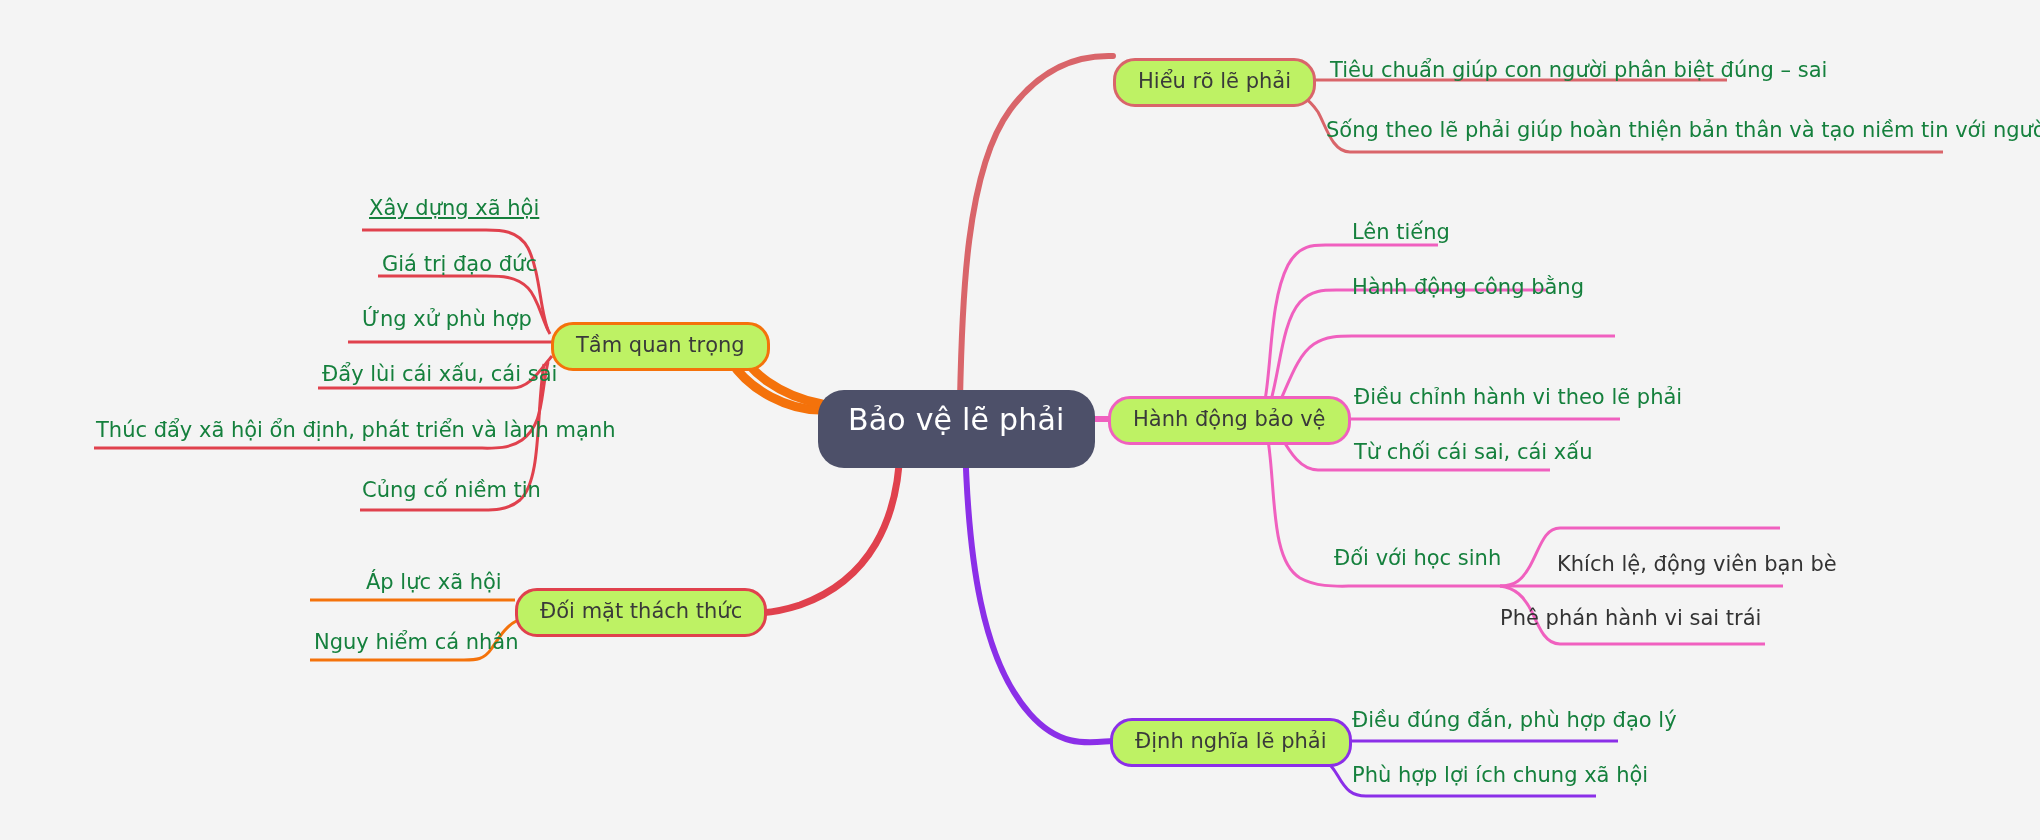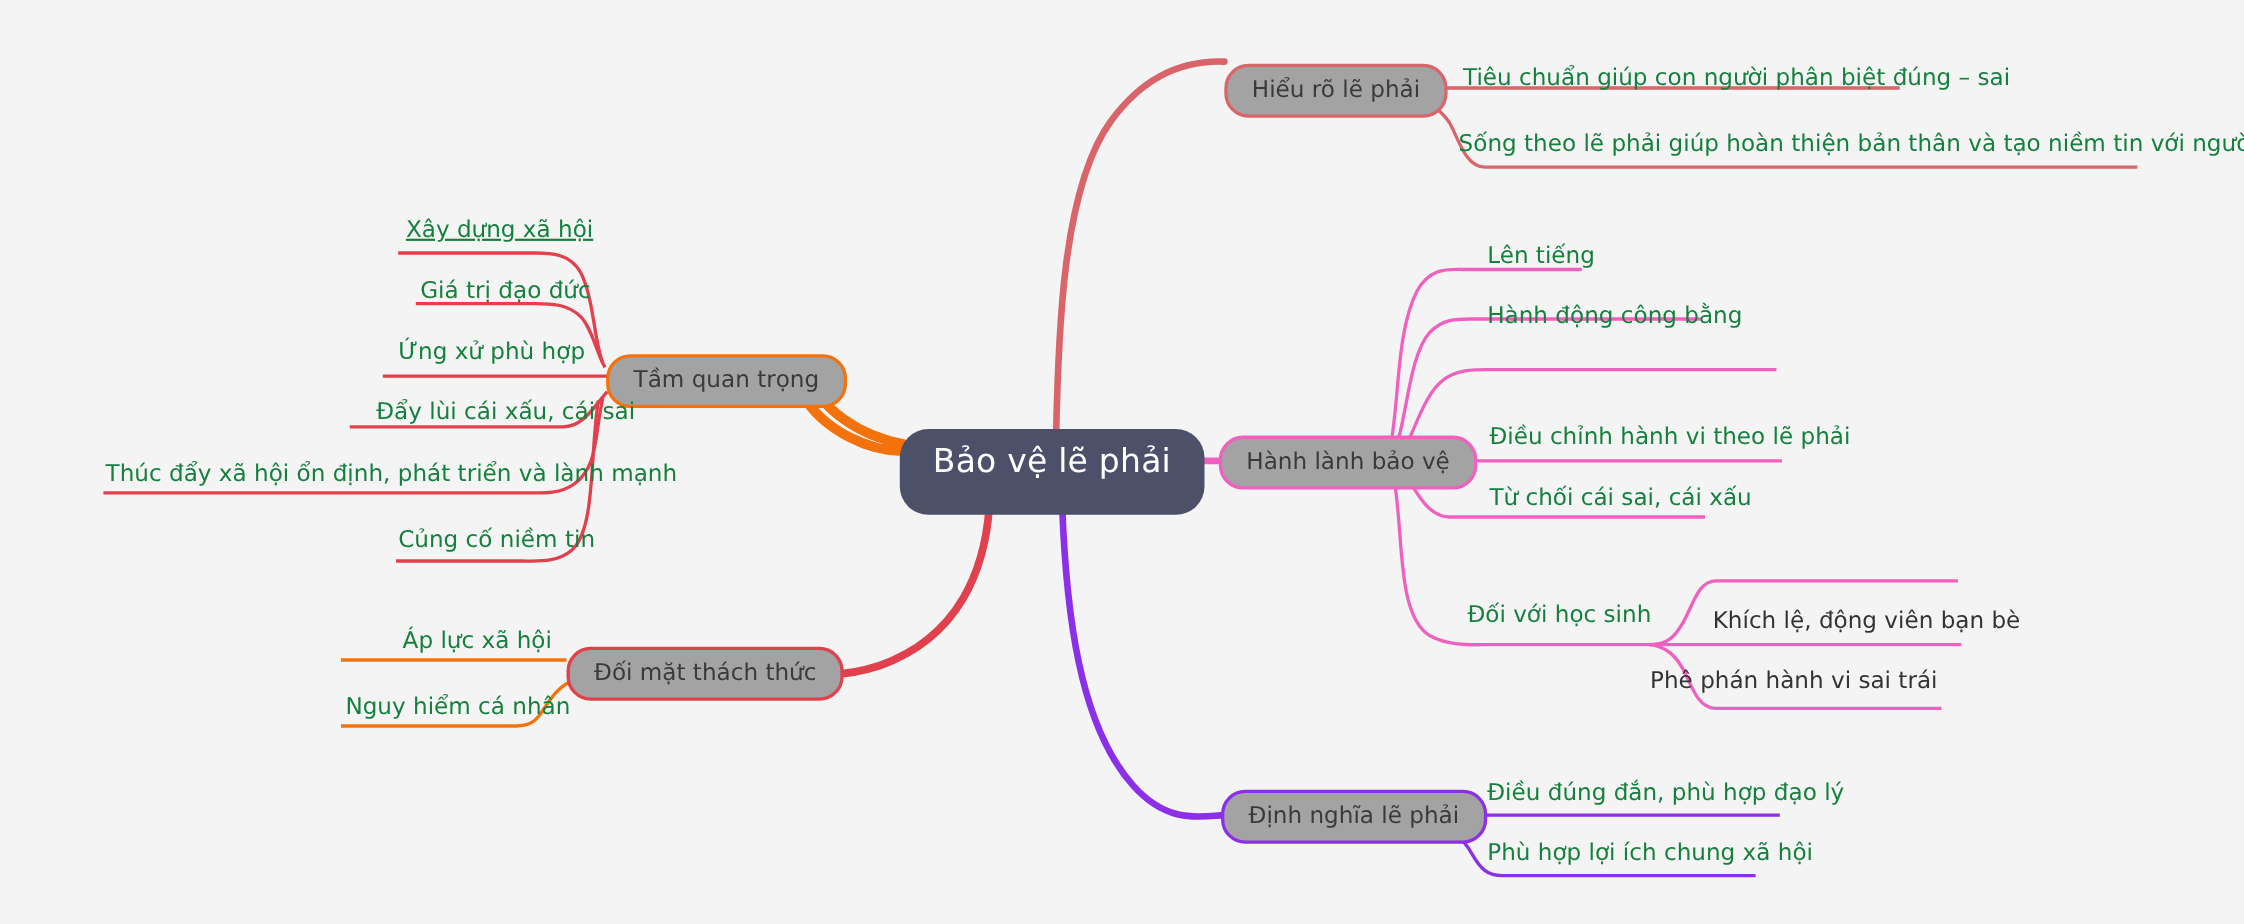--- a/index.html
+++ b/index.html
@@ -40,21 +40,21 @@
     background: #4d5069;
     color: #ffffff;
     border-radius: 26px;
     font-size: 30px;
     padding: 13px 30px 32px 30px;
     letter-spacing: .2px;
     line-height: 1.1;
   }
   
   .pill {
-    background: #a3a3a3;
+    background: #bef264;
     border-radius: 22px;
     border: 3px solid #cccccc;
     font-size: 21px;
     color: #3a3a3a;
     padding: 9px 22px 11px 22px;
     line-height: 1.1;
   }
   
   .leaf {
     font-size: 21px;
@@ -124,21 +124,21 @@
     <span>Hiểu rõ lẽ phải</span>
   </div>
   <div class="node leaf" style="left:1326px; top:58px;">
     <span>Tiêu chuẩn giúp con người phân biệt đúng – sai</span>
   </div>
   <div class="node leaf" style="left:1322px; top:118px;">
     <span>Sống theo lẽ phải giúp hoàn thiện bản thân và tạo niềm tin với người khác</span>
   </div>
 
   <div class="node pill" style="left:1108px; top:396px; border-color:#f060bf;">
-    <span>Hành lành bảo vệ</span>
+    <span>Hành động bảo vệ</span>
   </div>
   <div class="node leaf" style="left:1348px; top:220px;">
     <span>Lên tiếng</span>
   </div>
   <div class="node leaf" style="left:1348px; top:275px;">
     <span>Hành động công bằng</span>
   </div>
   <div class="node leaf" style="left:1350px; top:385px;">
     <span>Điều chỉnh hành vi theo lẽ phải</span>
   </div>
@@ -170,21 +170,21 @@
   </div>
   <div class="node leaf" style="left:365px; top:196px;text-decoration:underline;">
     <span>Xây dựng xã hội</span>
   </div>
   <div class="node leaf" style="left:378px; top:252px;">
     <span>Giá trị đạo đức</span>
   </div>
   <div class="node leaf" style="left:358px; top:307px;">
     <span>Ứng xử phù hợp</span>
   </div>
-  <div class="node leaf" style="left:318px; top:362px;margin-left:20px;">
+  <div class="node leaf" style="left:318px; top:362px;">
     <span>Đẩy lùi cái xấu, cái sai</span>
   </div>
   <div class="node leaf" style="left:92px; top:418px;">
     <span>Thúc đẩy xã hội ổn định, phát triển và lành mạnh</span>
   </div>
   <div class="node leaf" style="left:358px; top:478px;">
     <span>Củng cố niềm tin</span>
   </div>
 
   <div class="node pill" style="left:515px; top:588px; border-color:#e0414d;">

